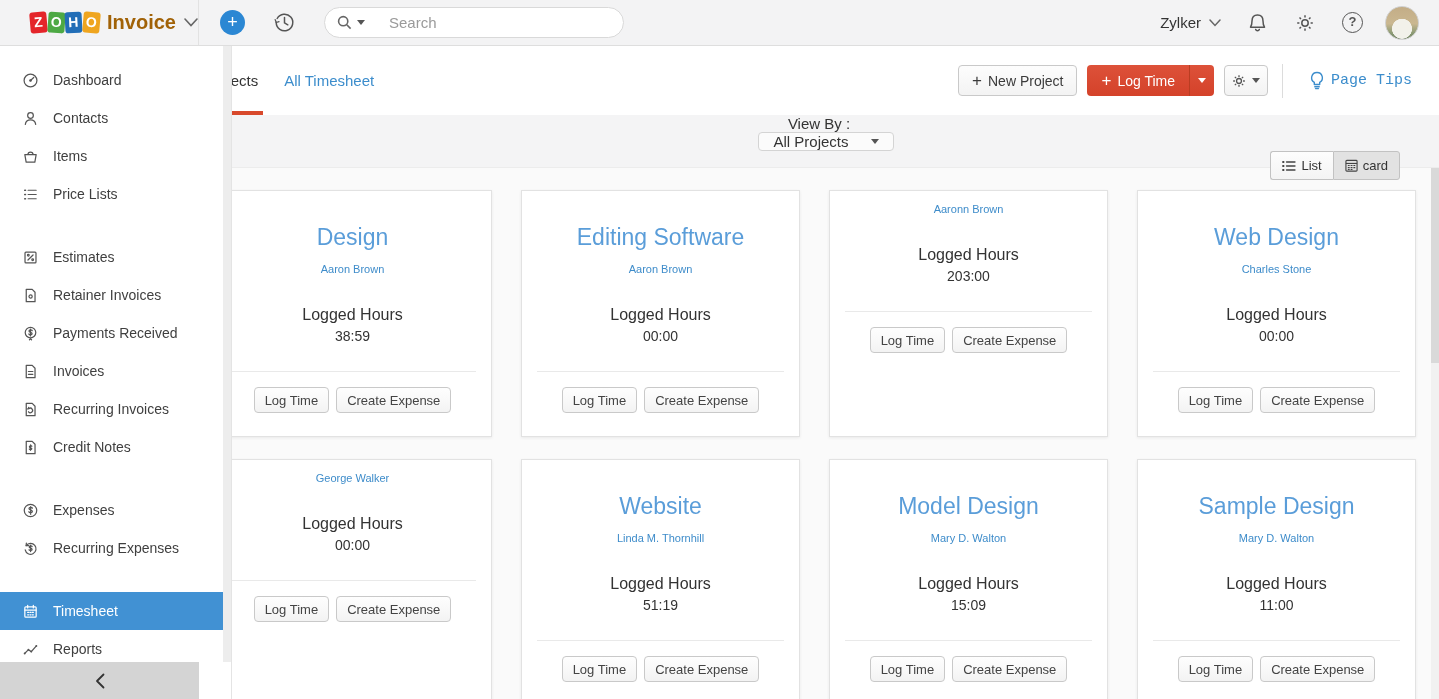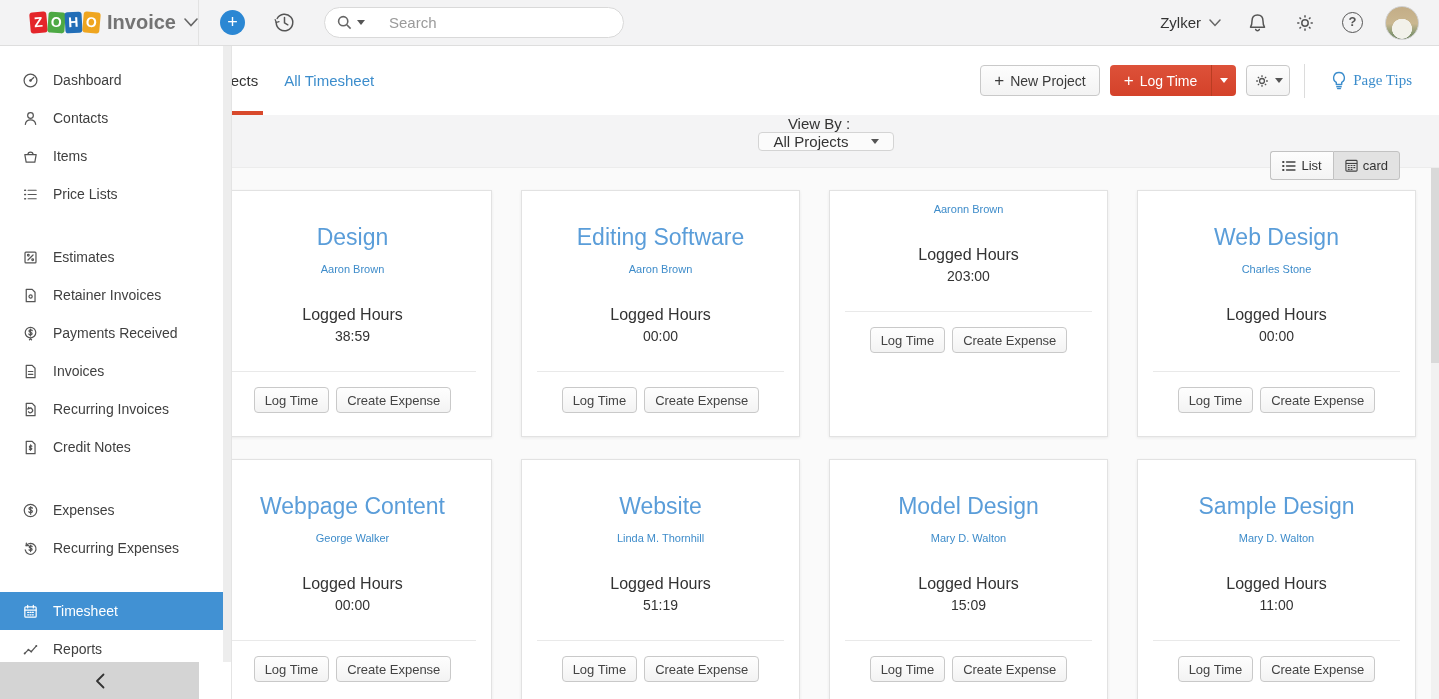--- a/index.html
+++ b/index.html
@@ -22,21 +22,21 @@
   }
   .logo-tile {
     width:21px; height:21px; border-radius:3px; margin-right:1px;
     color:#fff; font-weight:bold; font-size:14px; line-height:21px;
     text-align:center; display:inline-block;
   }
   .logo-tile:nth-child(1){ transform:rotate(-5deg); }
   .logo-tile:nth-child(2){ transform:rotate(4deg); }
   .logo-tile:nth-child(3){ transform:rotate(-3deg); }
   .logo-tile:nth-child(4){ transform:rotate(5deg); }
-  .product-name { font-size:20px; font-weight:600; color:#737373; margin-left:7px; }
+  .product-name { font-size:20px; font-weight:600; color:#a16207; margin-left:7px; }
   .logo-caret { margin-left:8px; }
 
   .topbar-center { display:flex; align-items:center; margin-left:21px; }
   .plus-btn {
     width:25px; height:25px; border-radius:50%; background:#2b87d3; border:none;
     color:#fff; font-size:18px; line-height:23px; text-align:center; cursor:pointer; padding:0;
   }
   .history-btn { margin-left:28px; cursor:pointer; background:none; border:none; padding:0; }
   .search-box {
     margin-left:28px; width:300px; height:31px; background:#fff;
@@ -114,21 +114,21 @@
   .btn-red-main, .btn-red-caret {
     height:31px; background:linear-gradient(#dd5139,#d4422a); border:none; color:#fff;
     font-size:14px; cursor:pointer; display:flex; align-items:center;
     font-family:"Liberation Sans", sans-serif;
   }
   .btn-red-main { padding:0 14px; }
   .btn-red-caret { width:25px; justify-content:center; border-left:1px solid #b93d22; }
   .btn-red-caret .caret-down { border-top-color:#fff; margin-left:0; }
   .gear-btn { margin-left:10px; width:44px; justify-content:center; }
   .v-divider { width:1px; height:34px; background:#dcdcdc; margin:0 14px; }
-  .page-tips { display:flex; align-items:center; color:#3c8dcc; font-size:15px; cursor:pointer; background:none; border:none; font-family:Liberation Serif, serif; }
+  .page-tips { display:flex; align-items:center; color:#3c8dcc; font-size:15px; cursor:pointer; background:none; border:none; font-family:Liberation Mono, monospace; }
   .page-tips span { margin-left:6px; }
   .plus-glyph { font-size:17px; margin-right:6px; font-weight:400; }
 
   
   .filter-row {
     height:53px; background:#f4f4f5; display:flex; align-items:center; padding:0 21px;
     border-bottom:1px solid #ececec;
     flex-direction:column;
   }
   .view-by-label { font-size:15px; color:#333; }
@@ -514,21 +514,20 @@
       <div class="card-hours-label">Logged Hours</div>
       <div class="card-hours-value">00:00</div>
       <hr class="card-divider">
       <div class="card-actions">
         <button class="card-btn">Log Time</button>
         <button class="card-btn">Create Expense</button>
       </div>
     </div>
 
     <div class="project-card">
-      <div class="card-title">Webpage Content</div>
       <div class="card-owner">George Walker</div>
       <div class="card-hours-label">Logged Hours</div>
       <div class="card-hours-value">00:00</div>
       <hr class="card-divider">
       <div class="card-actions">
         <button class="card-btn">Log Time</button>
         <button class="card-btn">Create Expense</button>
       </div>
     </div>
 

